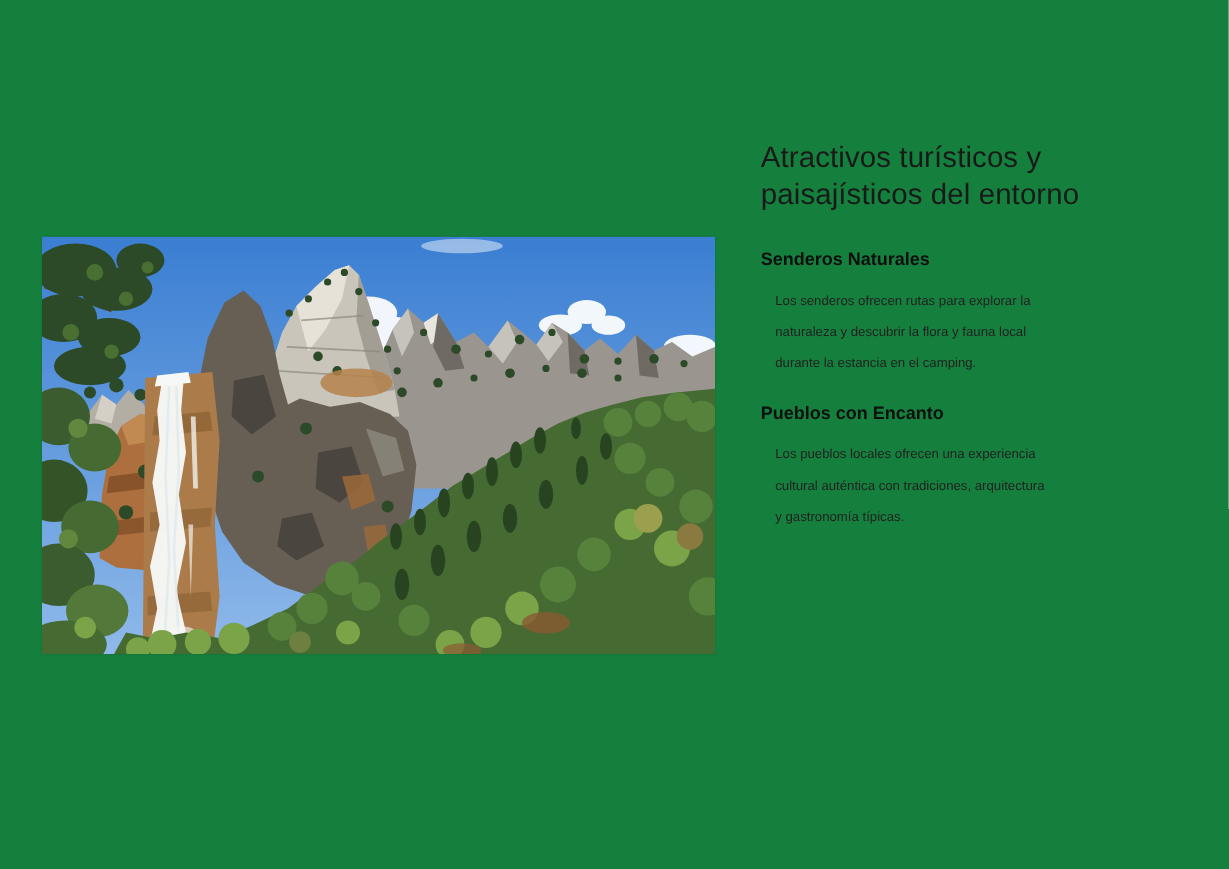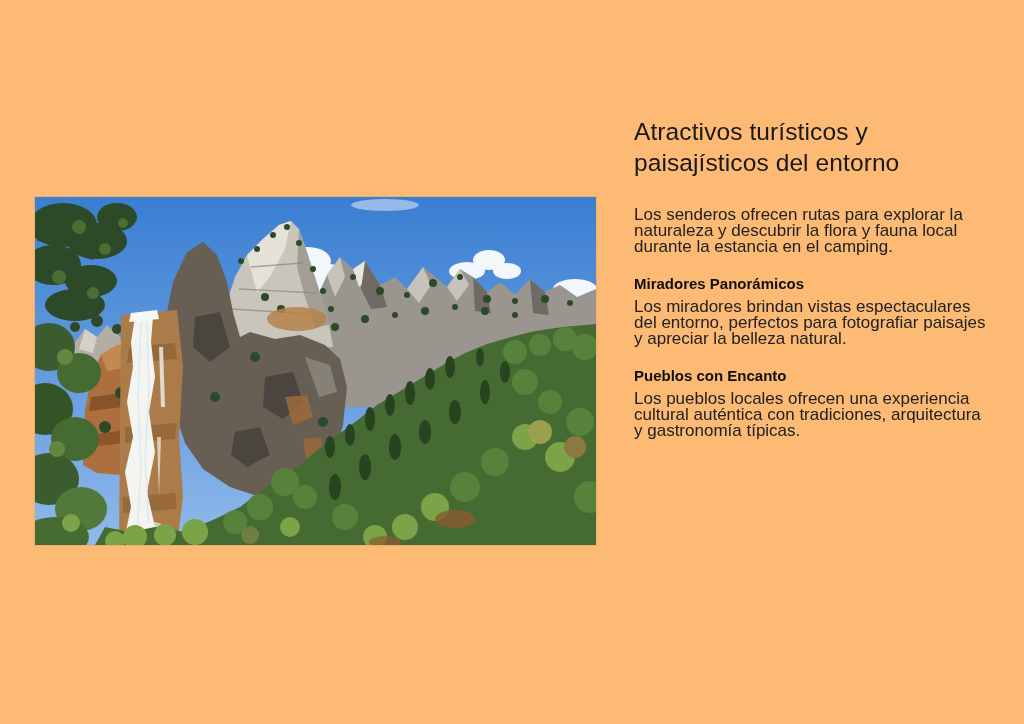--- a/index.html
+++ b/index.html
@@ -1,30 +1,30 @@
 <!DOCTYPE html>
 <html style="--sky-top: #3a7ed2; --sky-bottom: #8fb9ea; --cloud: #ffffff; --limestone-light: #c9c5bb; --limestone: #9a968f; --rock-dark: #675f54; --rock-orange: #ad6f3d; --rock-tan: #ab7c49; --forest-dark: #2c4a27; --forest: #466b32; --forest-light: #7ba348; --waterfall: #f6f8f7;"><head>
 <meta charset="utf-8">
 <style>
   html,body{margin:0;padding:0;background:#ffffff;}
   body{width:1024px;height:724px;overflow:hidden;position:relative;
        font-family:"Liberation Sans", sans-serif;}
-  .slide{position:absolute;inset:0;background:#fdba74;}
+  .slide{position:absolute;inset:0;background:#15803d;}
 
   .photo{position:absolute;left:35px;top:197px;width:561px;height:348px;
          outline:1px solid rgba(0,0,0,0.06);overflow:hidden;}
   .photo svg{display:block;width:561px;height:348px;}
 
   .content{position:absolute;left:634px;top:116px;width:356px;}
   .title{font-size:24.5px;line-height:31px;font-weight:500;color:#191919;
          white-space:pre-line;margin:0 0 29px 0;letter-spacing:0.1px;}
   .section{margin:0 0 19px 0;}
   .section h3{font-size:15px;line-height:19px;font-weight:700;color:#0f0f0f;
               margin:0 0 6px 0;}
-  .section p{font-size:17px;line-height:16px;color:#212121;margin:0;
+  .section p{font-size:11px;line-height:26px;color:#212121;margin:12px;
              white-space:pre-line;}
 </style>
 </head>
 <body>
 
 <div class="slide">
 
   <div class="photo" aria-label="waterfall-cliffs-forest-landscape">
     <svg viewBox="0 0 561 348" preserveAspectRatio="none">
       <defs>
@@ -241,31 +241,26 @@
         <ellipse cx="350" cy="345" rx="16" ry="6" fill="#8a5a32" opacity="0.7"></ellipse>
       </g>
     </svg>
   </div>
 
   <div class="content">
     <h1 class="title">Atractivos turísticos y
 paisajísticos del entorno</h1>
 
     <div class="section">
+      <h3>Senderos Naturales</h3>
       <p>Los senderos ofrecen rutas para explorar la
 naturaleza y descubrir la flora y fauna local
 durante la estancia en el camping.</p>
     </div>
 
-    <div class="section">
-      <h3>Miradores Panorámicos</h3>
-      <p>Los miradores brindan vistas espectaculares
-del entorno, perfectos para fotografiar paisajes
-y apreciar la belleza natural.</p>
-    </div>
 
     <div class="section">
     </div>
 
     <div class="section">
       <h3>Pueblos con Encanto</h3>
       <p>Los pueblos locales ofrecen una experiencia
 cultural auténtica con tradiciones, arquitectura
 y gastronomía típicas.</p>
     </div>

